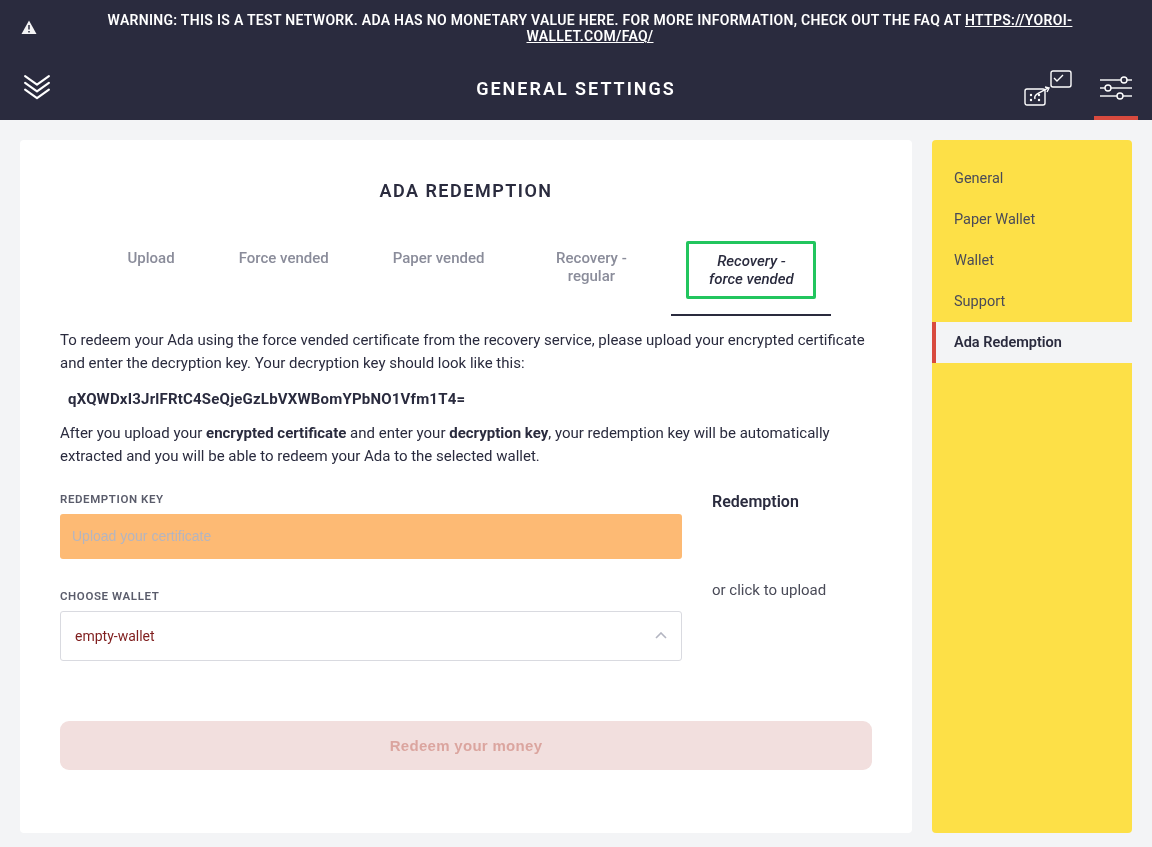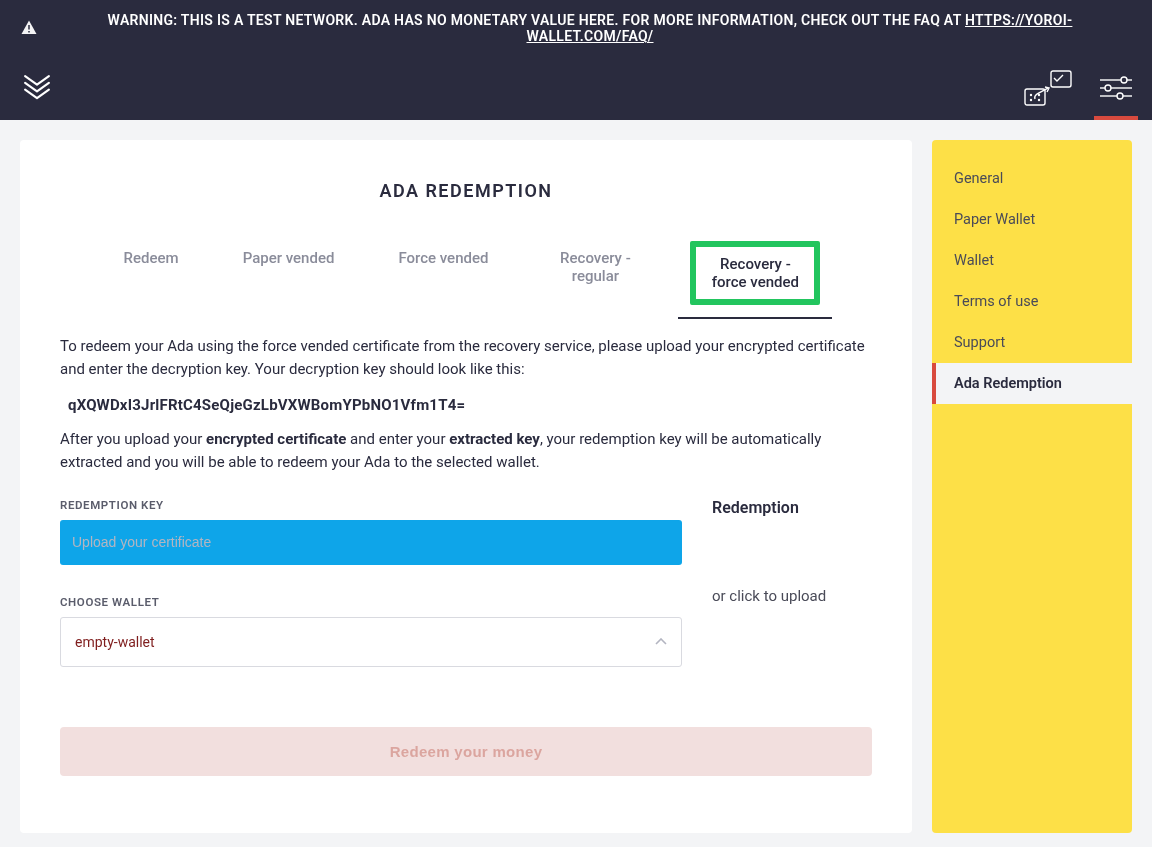--- a/index.html
+++ b/index.html
@@ -105,23 +105,24 @@
     .tab {
       color: #8a8c9a;
       font-size: 15px;
       font-weight: 500;
       cursor: pointer;
       text-align: center;
       padding: 8px 12px;
     }
     .tab.active {
       color: #2a2b3e;
-      border: 6px solid #22c55e;
+      border: 3px solid #22c55e;
       border-radius: 2px;
       position: relative;
+      font-style: italic;
     }
     .tab.active::after {
       content: '';
       position: absolute;
       left: -18px; right: -18px; bottom: -20px;
       height: 2px;
       background: #2a2b3e;
     }
     .desc {
       color: #2a2b3e;
@@ -148,21 +149,21 @@
       letter-spacing: 0.6px;
       color: #5a5c6b;
       font-weight: 600;
       margin-bottom: 8px;
       display: block;
     }
     .field-input {
       width: 100%;
       border: none;
       border-bottom: 1px solid transparent;
-      background: #0ea5e9;
+      background: #fdba74;
       padding: 14px 12px;
       font-size: 14px;
       color: #333;
       border-radius: 3px;
     }
     .field-input::placeholder { color: #b3b5c1; }
     .select-box {
       width: 100%;
       border: 1px solid #d9dae0;
       background: #fff;
@@ -194,21 +195,21 @@
       display: block;
       width: 100%;
       background: #f2dfde;
       color: #dba59f;
       font-size: 15px;
       font-weight: 600;
       letter-spacing: 0.3px;
       text-align: center;
       padding: 16px;
       border: none;
-      border-radius: 4px;
+      border-radius: 9px;
       margin-top: 60px;
       cursor: not-allowed;
     }
     .sidebar-item {
       padding: 12px 22px;
       font-size: 14.5px;
       color: #4a4b58;
       cursor: pointer;
     }
     .sidebar-item.active {
@@ -237,20 +238,21 @@
     <a href="#">HTTPS://YOROI-WALLET.COM/FAQ/</a>
   </span>
 </div>
 
 <div class="topbar">
   <div class="logo">
     <svg width="34" height="34" viewBox="0 0 40 40" fill="none">
       <path d="M6 6 L20 16 L34 6 M6 14 L20 24 L34 14 M6 22 L20 32 L34 22" stroke="#fff" stroke-width="2.5" stroke-linecap="round" stroke-linejoin="round" fill="none"></path>
     </svg>
   </div>
+  <div class="title">GENERAL SETTINGS</div>
   <div class="right-icons">
     <div class="icon-box">
       <svg width="48" height="36" viewBox="0 0 48 36" fill="none">
         <rect x="27" y="1" width="20" height="16" rx="2" stroke="#fff" stroke-width="1.4"></rect>
         <path d="M30 8 l3 3 l6 -6" stroke="#fff" stroke-width="1.4" fill="none"></path>
         <rect x="1" y="19" width="20" height="16" rx="2" stroke="#fff" stroke-width="1.4"></rect>
         <circle cx="7" cy="25" r="1.2" fill="#fff"></circle>
         <circle cx="15" cy="25" r="1.2" fill="#fff"></circle>
         <circle cx="7" cy="30" r="1.2" fill="#fff"></circle>
         <circle cx="15" cy="30" r="1.2" fill="#fff"></circle>
@@ -270,31 +272,31 @@
     </div>
   </div>
 </div>
 
 <div class="page">
 
   <div class="card">
     <div class="card-title">ADA REDEMPTION</div>
 
     <div class="tabs">
-      <div class="tab">Redeem</div>
+      <div class="tab">Upload</div>
+      <div class="tab">Force vended</div>
       <div class="tab">Paper vended</div>
-      <div class="tab">Force vended</div>
       <div class="tab" style="max-width:110px">Recovery - regular</div>
       <div class="tab active" style="max-width:130px">Recovery - force vended</div>
     </div>
 
     <p class="desc">To redeem your Ada using the force vended certificate from the recovery service, please upload your encrypted certificate and enter the decryption key. Your decryption key should look like this:</p>
     <p class="code-line">qXQWDxI3JrlFRtC4SeQjeGzLbVXWBomYPbNO1Vfm1T4=</p>
     <p class="desc">
-      <span>After you upload your </span><strong>encrypted certificate</strong><span> and enter your </span><strong>extracted key</strong><span>, your redemption key will be automatically extracted and you will be able to redeem your Ada to the selected wallet.</span>
+      <span>After you upload your </span><strong>encrypted certificate</strong><span> and enter your </span><strong>decryption key</strong><span>, your redemption key will be automatically extracted and you will be able to redeem your Ada to the selected wallet.</span>
     </p>
 
     <div class="form-row">
       <div class="form-col">
         <label class="field-label">REDEMPTION KEY</label>
         <input class="field-input" placeholder="Upload your certificate" style="">
 
         <label class="field-label" style="margin-top:30px">CHOOSE WALLET</label>
         <div class="select-box">
           <span>empty-wallet</span>
@@ -312,18 +314,17 @@
       </div>
     </div>
 
     <button class="redeem-btn">Redeem your money</button>
   </div>
 
   <div class="sidebar">
     <div class="sidebar-item">General</div>
     <div class="sidebar-item">Paper Wallet</div>
     <div class="sidebar-item">Wallet</div>
-    <div class="sidebar-item">Terms of use</div>
     <div class="sidebar-item">Support</div>
     <div class="sidebar-item active">Ada Redemption</div>
   </div>
 
 </div>
 
 </body></html>

